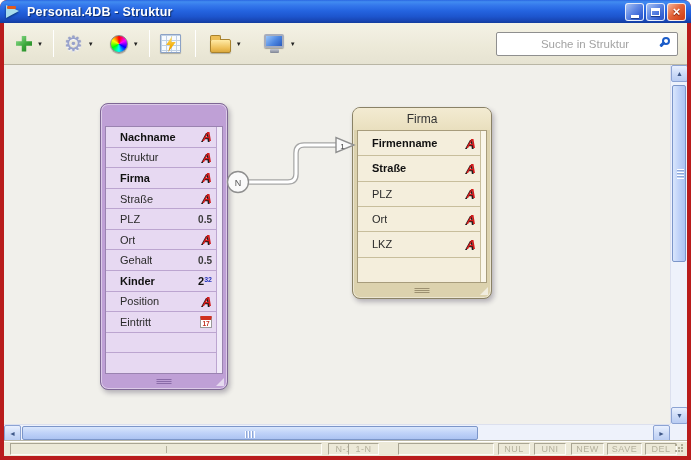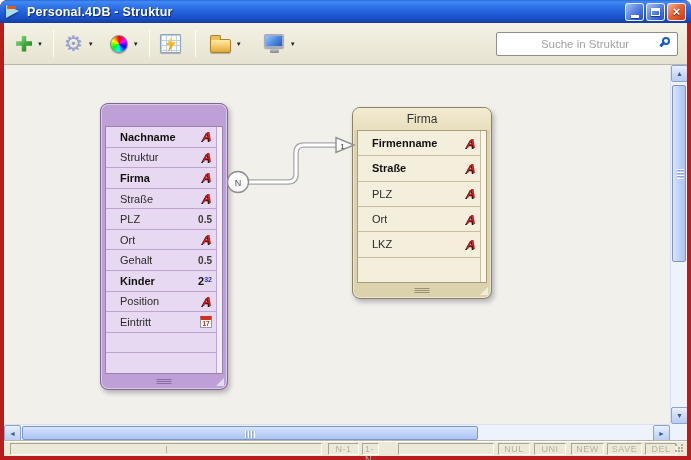--- a/index.html
+++ b/index.html
@@ -342,21 +342,21 @@
           </div>
       </div>
       <div class="sbcorner"></div>
     </div>
 
     <div class="statusbar">
       <div class="spanel" style="left:6px;width:312px;">
           <div class="tick"></div>
         </div>
       <div class="sbtnx" style="left:324px;width:31px;">N-1</div>
-      <div class="sbtnx" style="left:358px;width:17px;">1-N</div>
+      <div class="sbtnx" style="left:344px;width:31px;">1-N</div>
       <div class="spanel" style="left:394px;width:96px;"></div>
       <div class="sbtnx" style="left:494px;width:32px;">NUL</div>
       <div class="sbtnx" style="left:530px;width:32px;">UNI</div>
       <div class="sbtnx" style="left:567px;width:33px;">NEW</div>
       <div class="sbtnx" style="left:603px;width:35px;">SAVE</div>
       <div class="sbtnx" style="left:641px;width:32px;">DEL</div>
       <div class="sizegrip"></div>
     </div>
 
   </div>

